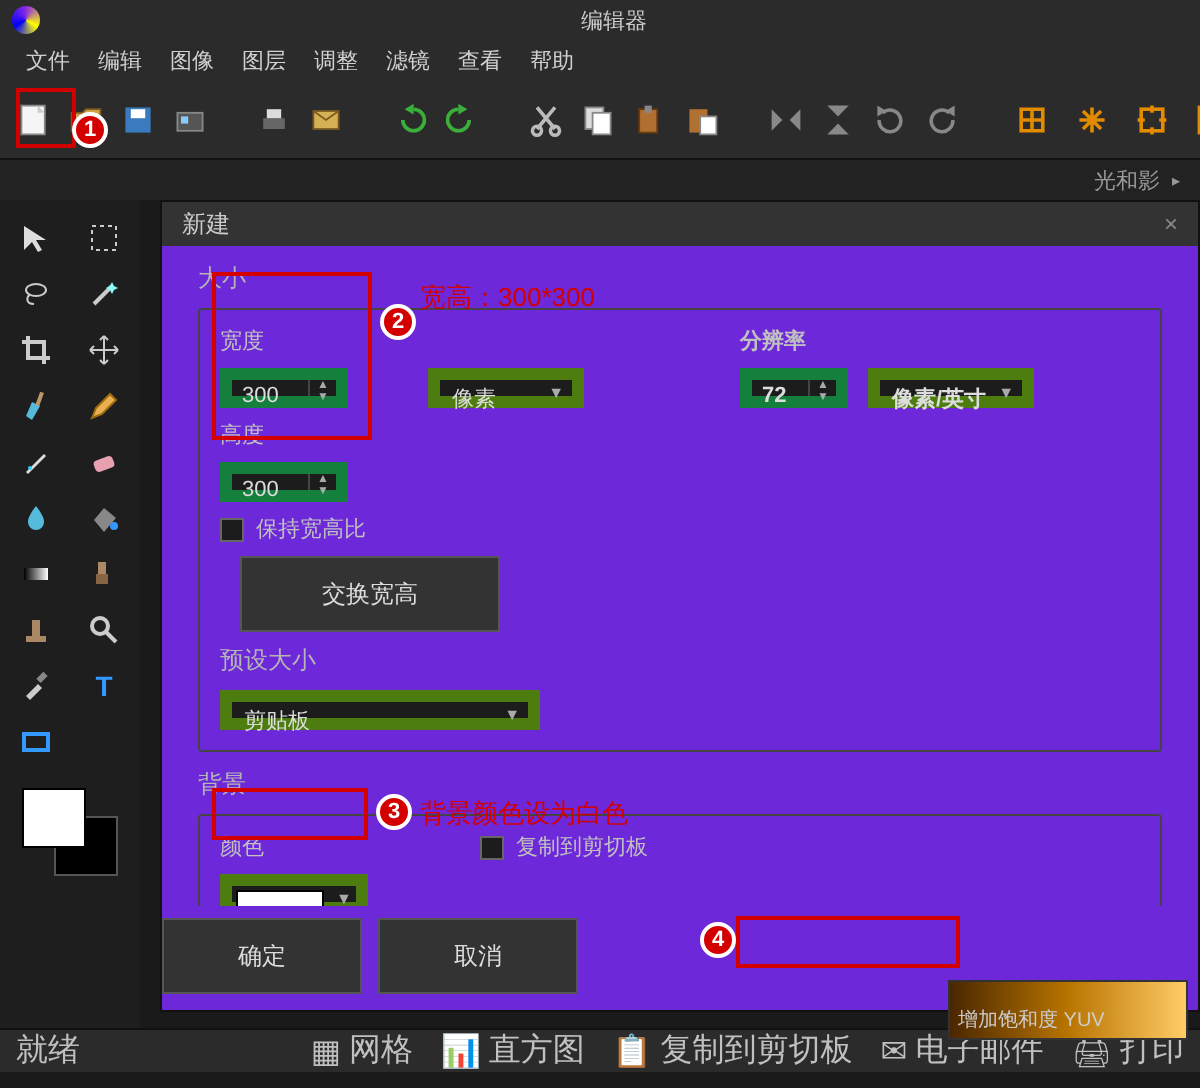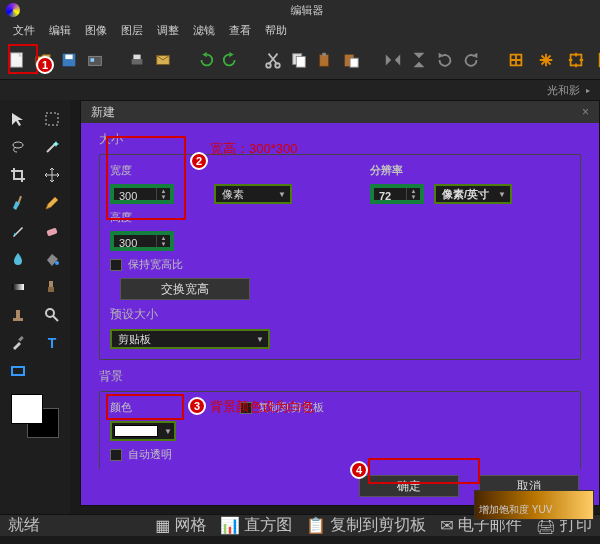--- a/index.html
+++ b/index.html
@@ -64,41 +64,41 @@
   .dlg-title .x { color:#888; }
   .dlg-body { flex:1; padding:8px 18px 6px 18px; overflow:hidden; }
   .group-title { color:#b5b5b5; font-size:12px; margin:0 0 6px 0; }
   .group {
     border:1px solid #444; border-radius:2px;
     padding:8px 10px 10px 10px; margin-bottom:8px;
   }
   .row { display:flex; align-items:center; gap:10px; margin-bottom:6px; }
   .lbl { width:50px; color:#c0c0c0; }
   .spinner {
-    display:flex; background:#1c1c1c; border:4px solid #15803d; height:20px; min-width:64px;
+    display:flex; background:#1c1c1c; border:6px solid #15803d; height:20px; min-width:64px;
   }
   .spinner .val { flex:1; padding:2px 5px; color:#ddd; font-size:11px; }
   .spinner .arrows { width:14px; display:flex; flex-direction:column; border-left:1px solid #444; }
   .spinner .ar { flex:1; font-size:6px; display:flex; align-items:center; justify-content:center; color:#aaa; }
   .select {
-    display:flex; align-items:center; background:#1c1c1c; border:2px solid #4d7c0f;
+    display:flex; align-items:flex-start; background:#1c1c1c; border:6px solid #4d7c0f;
     height:20px; padding:2px 4px 2px 6px; min-width:78px; color:#ddd; gap:6px;
   }
   .select .car { font-size:8px; color:#aaa; margin-left:auto; }
   .chk { display:flex; align-items:center; gap:6px; color:#c0c0c0; }
   .chk .box {
     width:12px; height:12px; border:1px solid #666; background:#1c1c1c;
   }
   .btn {
     background:#333; border:1px solid #555; color:#ddd; font-size:12px;
-    padding:4px 28px; height:22px; display:flex; align-items:center; justify-content:center;
+    padding:4px 28px; height:38px; display:flex; align-items:center; justify-content:center;
   }
   .btn-wide { width:130px; justify-content:center; }
   .footer-btns {
-    display:flex; justify-content:flex-end; gap:20px; padding:6px 20px 8px 0;
+    display:flex; justify-content:flex-start; gap:8px; padding:6px 20px 8px 0;
   }
   
   .callout {
     position:absolute; width:18px; height:18px; border-radius:50%;
     background:#d40000; color:#fff; font-size:11px; font-weight:bold;
     display:flex; align-items:center; justify-content:center;
     border:2px solid #fff; z-index:50;
   }
   .red-box { position:absolute; border:2px solid #d40000; z-index:40; pointer-events:none; }
   .red-note { position:absolute; color:#d40000; font-size:13px; z-index:50; pointer-events:none; }

